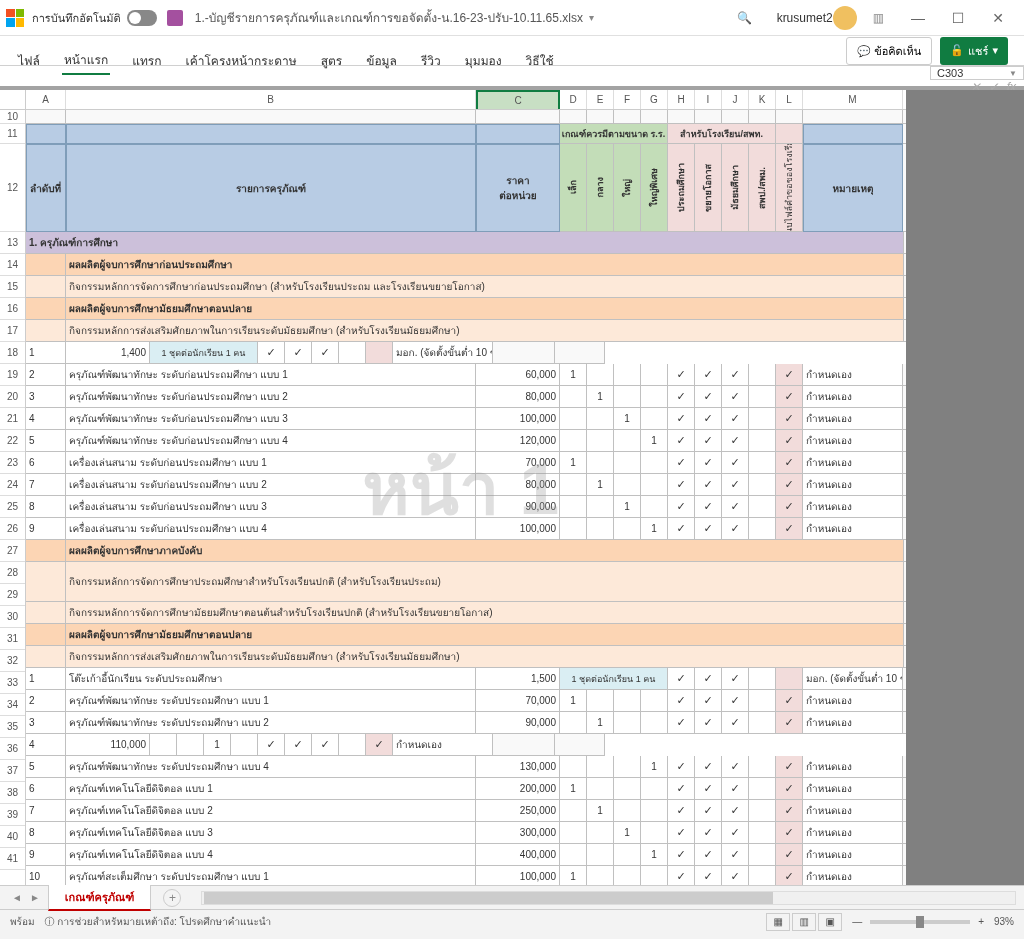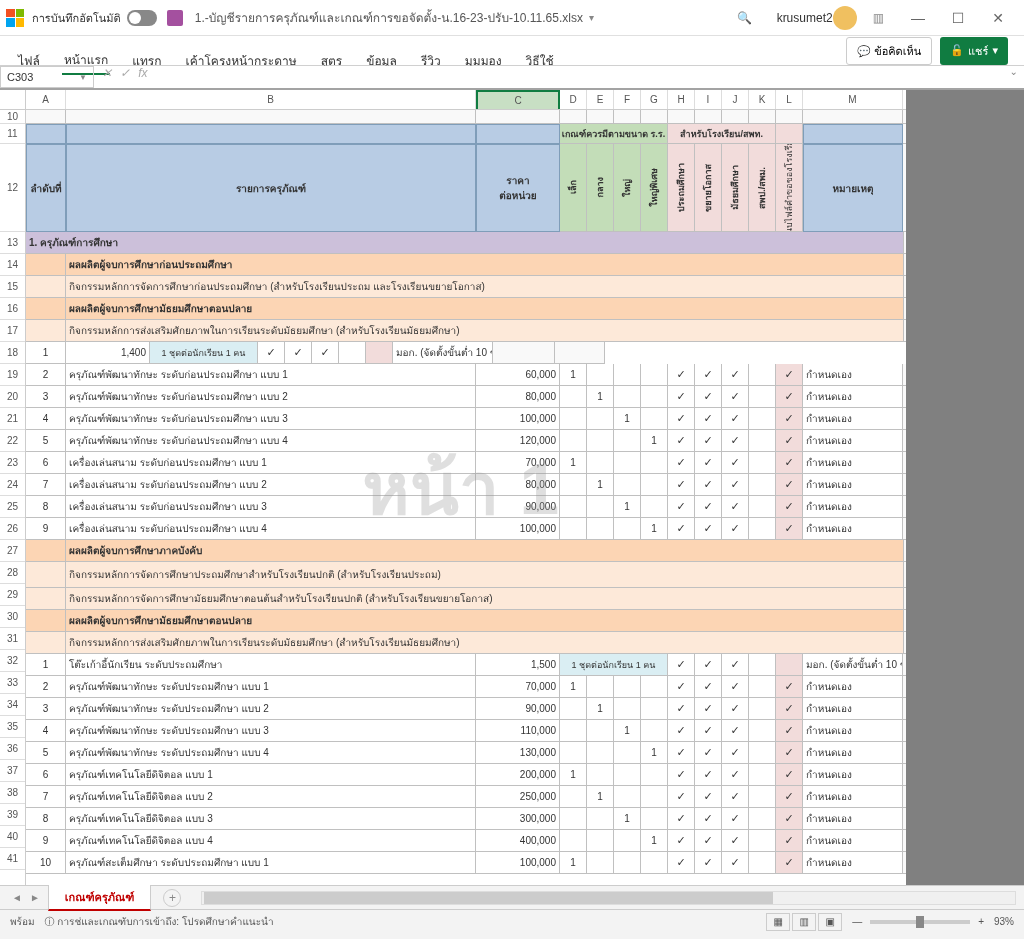--- a/index.html
+++ b/index.html
@@ -23,21 +23,21 @@
 
 
 .ribbon { height: 30px; background: #fff; display: flex; align-items: center; padding: 0 16px; gap: 20px; border-bottom: 1px solid #d0d0d0; }
 .ribbon-tab { font-size: 12px; color: #333; cursor: pointer; padding: 4px 2px; margin-top: 19px; }
 .ribbon-tab.active { border-bottom: 2px solid #107c41; }
 .ribbon-actions { margin-left: auto; display: flex; gap: 8px; }
 .btn-o { border: 1px solid #ccc; background: #fff; padding: 4px 10px; border-radius: 3px; font-size: 11px; cursor: pointer; }
 .btn-g { background: #107c41; color: #fff; border: none; padding: 4px 10px; border-radius: 3px; font-size: 11px; cursor: pointer; display: flex; align-items: center; gap: 4px; }
 
 
-.fbar { height: 24px; background: #fff; display: flex; align-items: flex-start; border-bottom: 2px solid #a3a3a3; }
+.fbar { height: 24px; background: #fff; display: flex; align-items: flex-end; border-bottom: 4px solid #a3a3a3; flex-direction: column; }
 .namebox { width: 94px; height: 22px; border: 1px solid #ccc; display: flex; align-items: center; padding: 0 6px; font-size: 11px; }
 .nb-dd { color: #888; font-size: 8px; margin-left: auto; cursor: pointer; }
 .fb-btns { display: flex; gap: 8px; padding: 0 8px; color: #aaa; }
 .fb-btns span { cursor: pointer; font-style: italic; }
 .formula-in { flex: 1; border: none; outline: none; font-size: 11px; padding: 0 6px; }
 .fb-expand { padding: 0 6px; color: #888; cursor: pointer; font-size: 10px; }
 
 
 .sheet-wrap { position: relative; height: 795px; background: #fff; overflow: hidden; display: flex; }
 .row-hdrs { width: 26px; background: #fff; border-right: 1px solid #ccc; }
@@ -47,21 +47,21 @@
 .grid-area { flex: 1; overflow: hidden; }
 .col-hdrs { height: 20px; display: flex; border-bottom: 1px solid #ccc; }
 .ch { display: flex; align-items: center; justify-content: center; font-size: 10px; color: #555; border-right: 1px solid #ddd; }
 .ch.A{width:40px}.ch.B{width:410px}.ch.C{width:84px;background:#c8dfc4;border:2px solid #107c41;border-bottom:none}
 .ch.D,.ch.E,.ch.F,.ch.G,.ch.H,.ch.I,.ch.J,.ch.K,.ch.L{width:27px}
 .ch.M{width:100px}.ch.N{width:62px}.ch.O{width:50px}
 
 .tbl { display: flex; flex-direction: column; }
 .tr { display: flex; height: 22px; }
 .td { border-right: 1px solid #c0c0c0; border-bottom: 1px solid #c0c0c0; display: flex; align-items: center; padding: 0 3px; font-size: 10px; overflow: hidden; white-space: nowrap; }
-.td.A{width:40px;justify-content:center}.td.B{width:410px}.td.C{width:84px;justify-content:flex-end}
+.td.A{width:40px;justify-content:flex-start}.td.B{width:410px}.td.C{width:84px;justify-content:flex-end}
 .td.D,.td.E,.td.F,.td.G,.td.H,.td.I,.td.J,.td.K,.td.L{width:27px;justify-content:center}
 .td.M{width:100px}.td.N{width:62px;background:#f9f9f9}.td.O{width:50px;background:#f9f9f9}
 
 .hdr-blue { background: #b8cce4; font-weight: bold; border: 1px solid #7f9db9; }
 .hdr-green { background: #c3ddb8; font-weight: bold; font-size: 9px; }
 .hdr-salmon { background: #f2dcdb; font-weight: bold; font-size: 9px; }
 .hdr-pink { background: #f2dcdb; }
 .hdr-grey { background: #f9f9f9; }
 .bg-purple { background: #ccc0da; font-weight: bold; }
 .bg-orange { background: #fcd5b4; font-weight: bold; }
@@ -521,21 +521,21 @@
           <div class="td M">กำหนดเอง</div>
           <div class="td N hdr-grey"></div>
           <div class="td O hdr-grey"></div>
         </div>
         <div class="tr" style="height: 22px;">
           <div class="td A bg-orange"></div>
           <div class="td B bg-orange" style="width: 838px;">ผลผลิตผู้จบการศึกษาภาคบังคับ</div>
           <div class="td N hdr-grey"></div>
           <div class="td O hdr-grey"></div>
         </div>
-        <div class="tr" style="height: 26px;">
+        <div class="tr" style="height: 40px;">
           <div class="td A bg-lightorange"></div>
           <div class="td B bg-lightorange" style="width: 838px;">กิจกรรมหลักการจัดการศึกษาประถมศึกษาสำหรับโรงเรียนปกติ  (สำหรับโรงเรียนประถม)</div>
           <div class="td N hdr-grey"></div>
           <div class="td O hdr-grey"></div>
         </div>
         <div class="tr" style="height: 22px;">
           <div class="td A bg-lightorange"></div>
           <div class="td B bg-lightorange" style="width: 838px;">กิจกรรมหลักการจัดการศึกษามัธยมศึกษาตอนต้นสำหรับโรงเรียนปกติ (สำหรับโรงเรียนขยายโอกาส)</div>
           <div class="td N hdr-grey"></div>
           <div class="td O hdr-grey"></div>
@@ -617,21 +617,20 @@
           <div class="td K"></div>
           <div class="td L hdr-pink">
             <span class="chk">✓</span>
           </div>
           <div class="td M">กำหนดเอง</div>
           <div class="td N hdr-grey"></div>
           <div class="td O hdr-grey"></div>
         </div>
         <div class="tr" style="height: 22px;">
           <div class="td A">4</div>
-          <div class="td B">ครุภัณฑ์พัฒนาทักษะ ระดับประถมศึกษา แบบ  3</div>
           <div class="td C">110,000</div>
           <div class="td D"></div>
           <div class="td E"></div>
           <div class="td F">1</div>
           <div class="td G"></div>
           <div class="td H">
             <span class="chk">✓</span>
           </div>
           <div class="td I">
             <span class="chk">✓</span>
@@ -806,21 +805,21 @@
   <span class="st-nav">►</span>
   <div class="st-tab">เกณฑ์ครุภัณฑ์</div>
   <div class="st-add">+</div>
   <div class="hscroll">
       <div class="hscroll-thumb"></div>
     </div>
 </div>
 
 <div class="statusbar">
   <span>พร้อม</span>
-  <span style="margin:0 10px">ⓘ <span>การช่และเกณฑับการเข้าถึง: โปรดศึกษาคำแนะนำ</span></span>
+  <span style="margin:0 10px">ⓘ <span>การช่วยสำหรัหมายเหต้าถึง: โปรดศึกษาคำแนะนำ</span></span>
   <div class="sb-views">
     <div class="sb-v">▦</div>
     <div class="sb-v">▥</div>
     <div class="sb-v">▣</div>
   </div>
   <span style="margin-left:10px;cursor:pointer">—</span>
   <div class="zoom-sl">
       <div class="zoom-th"></div>
     </div>
   <span style="cursor:pointer">+</span>

